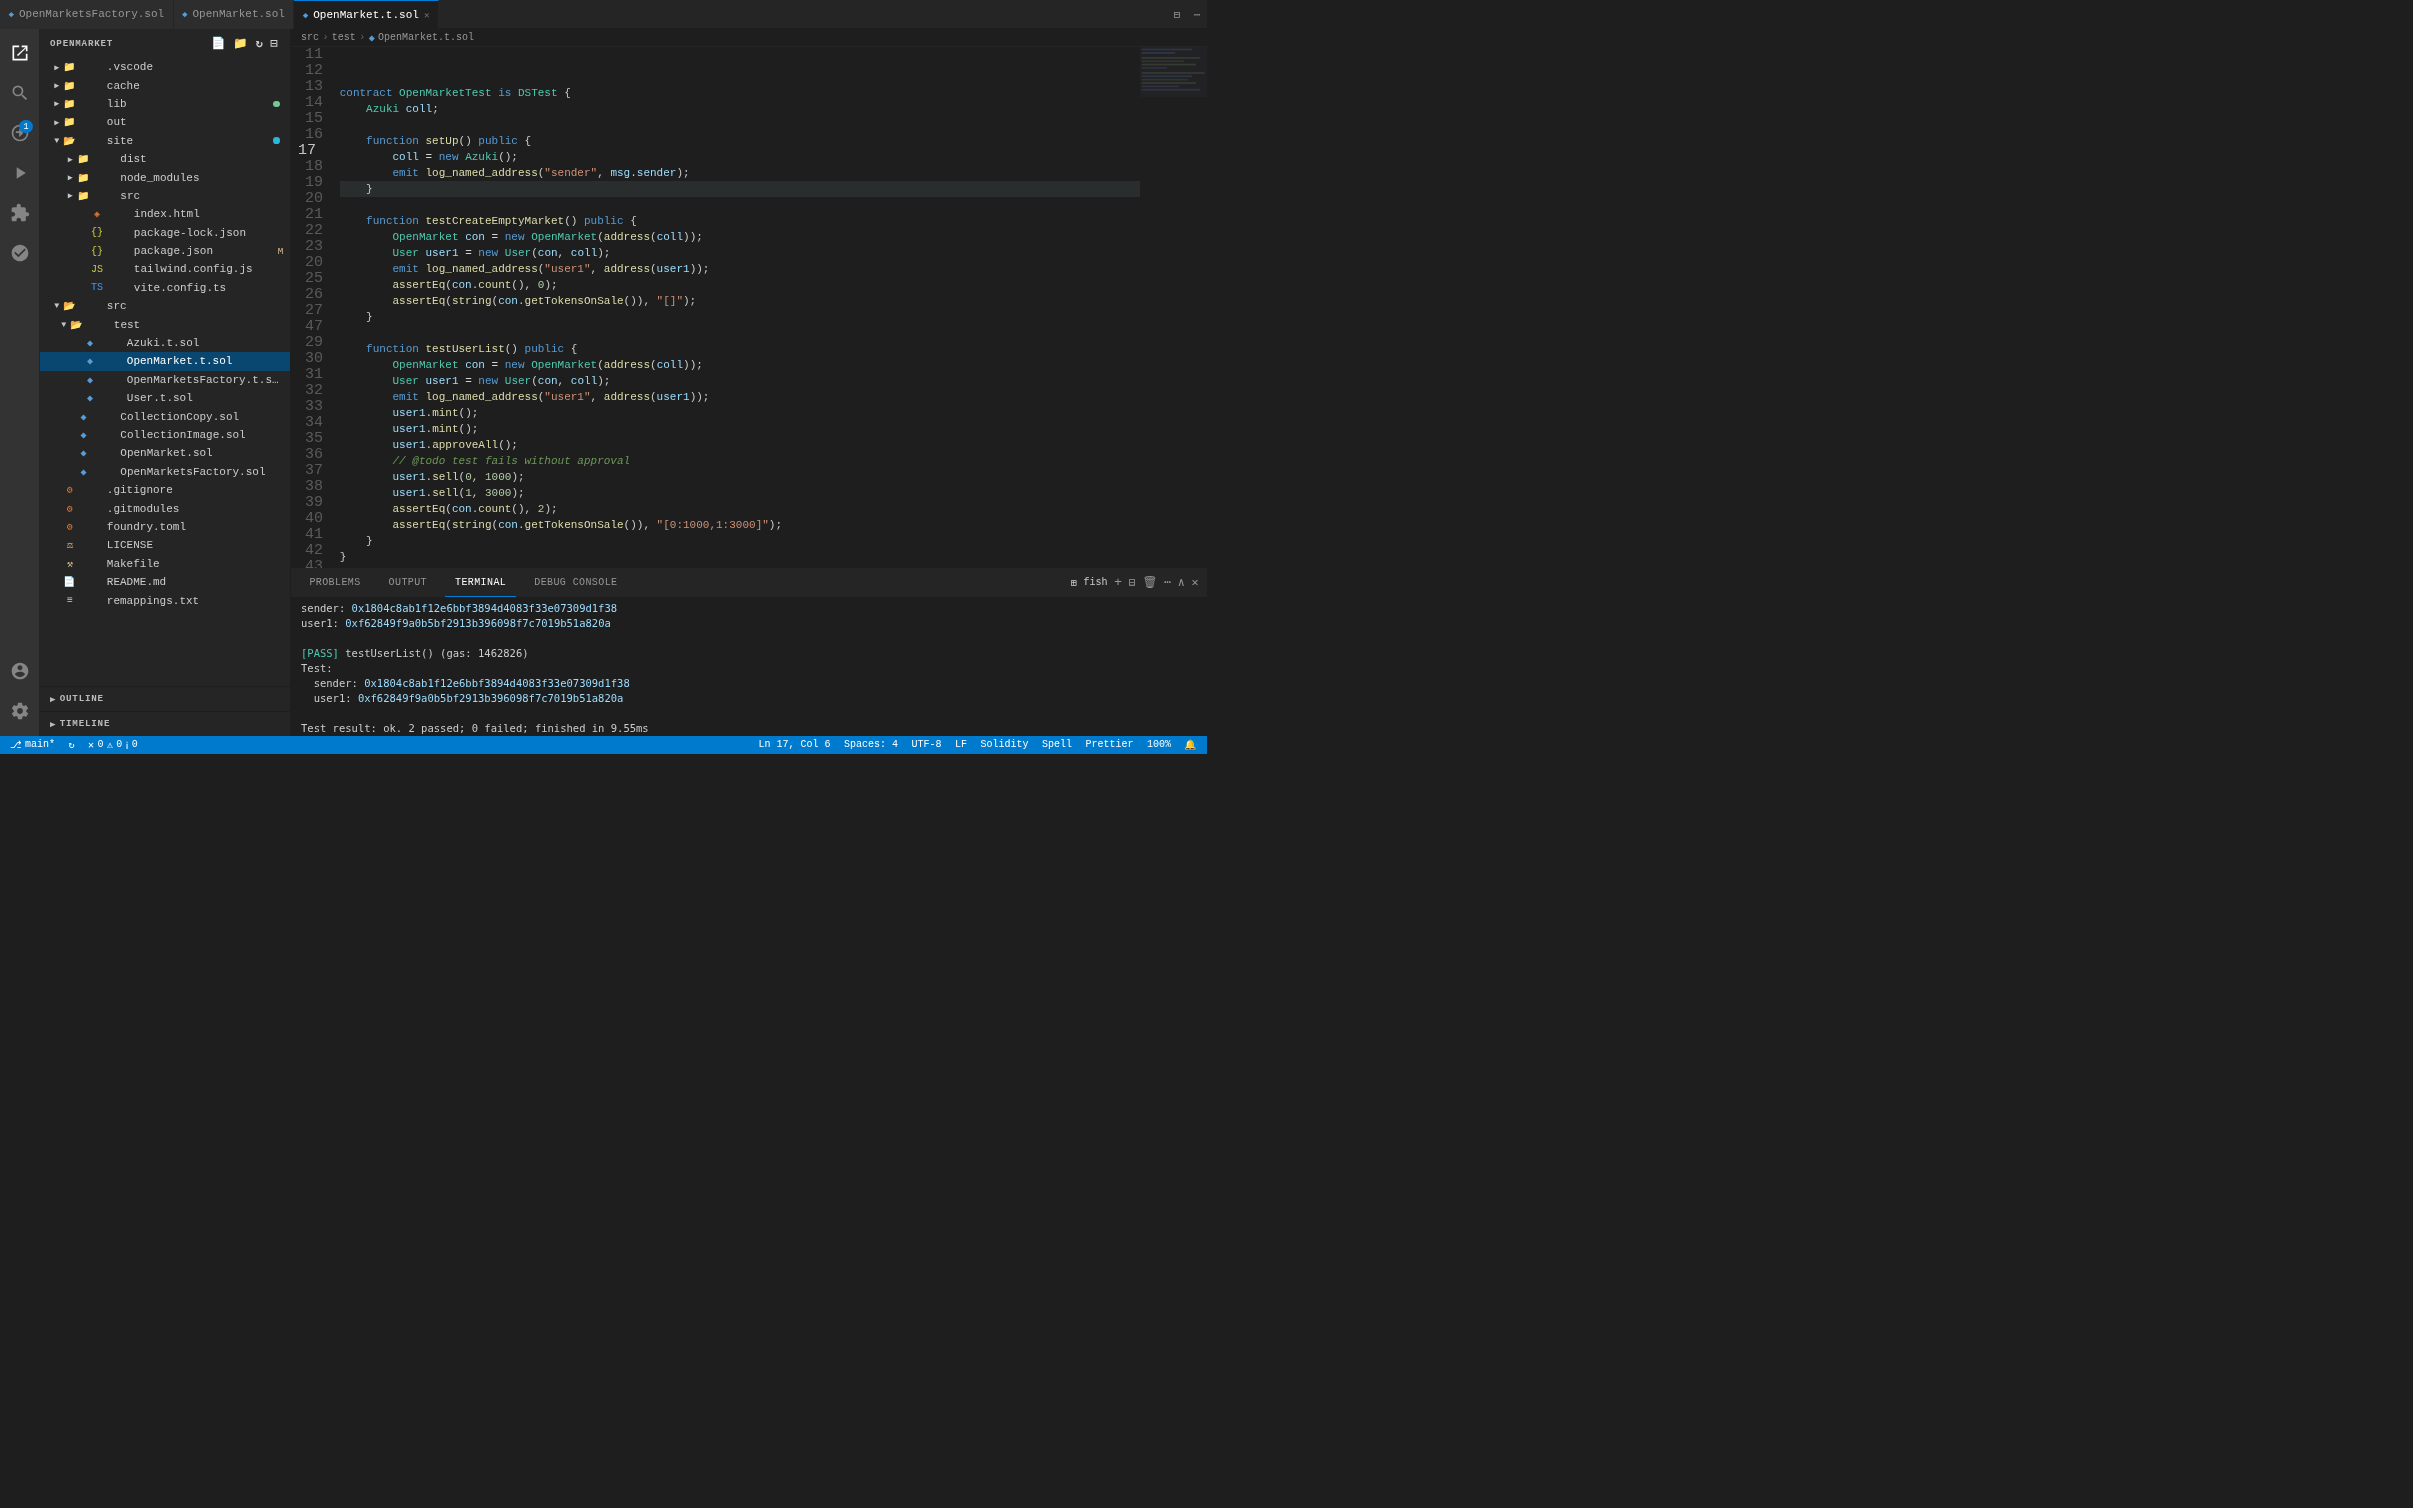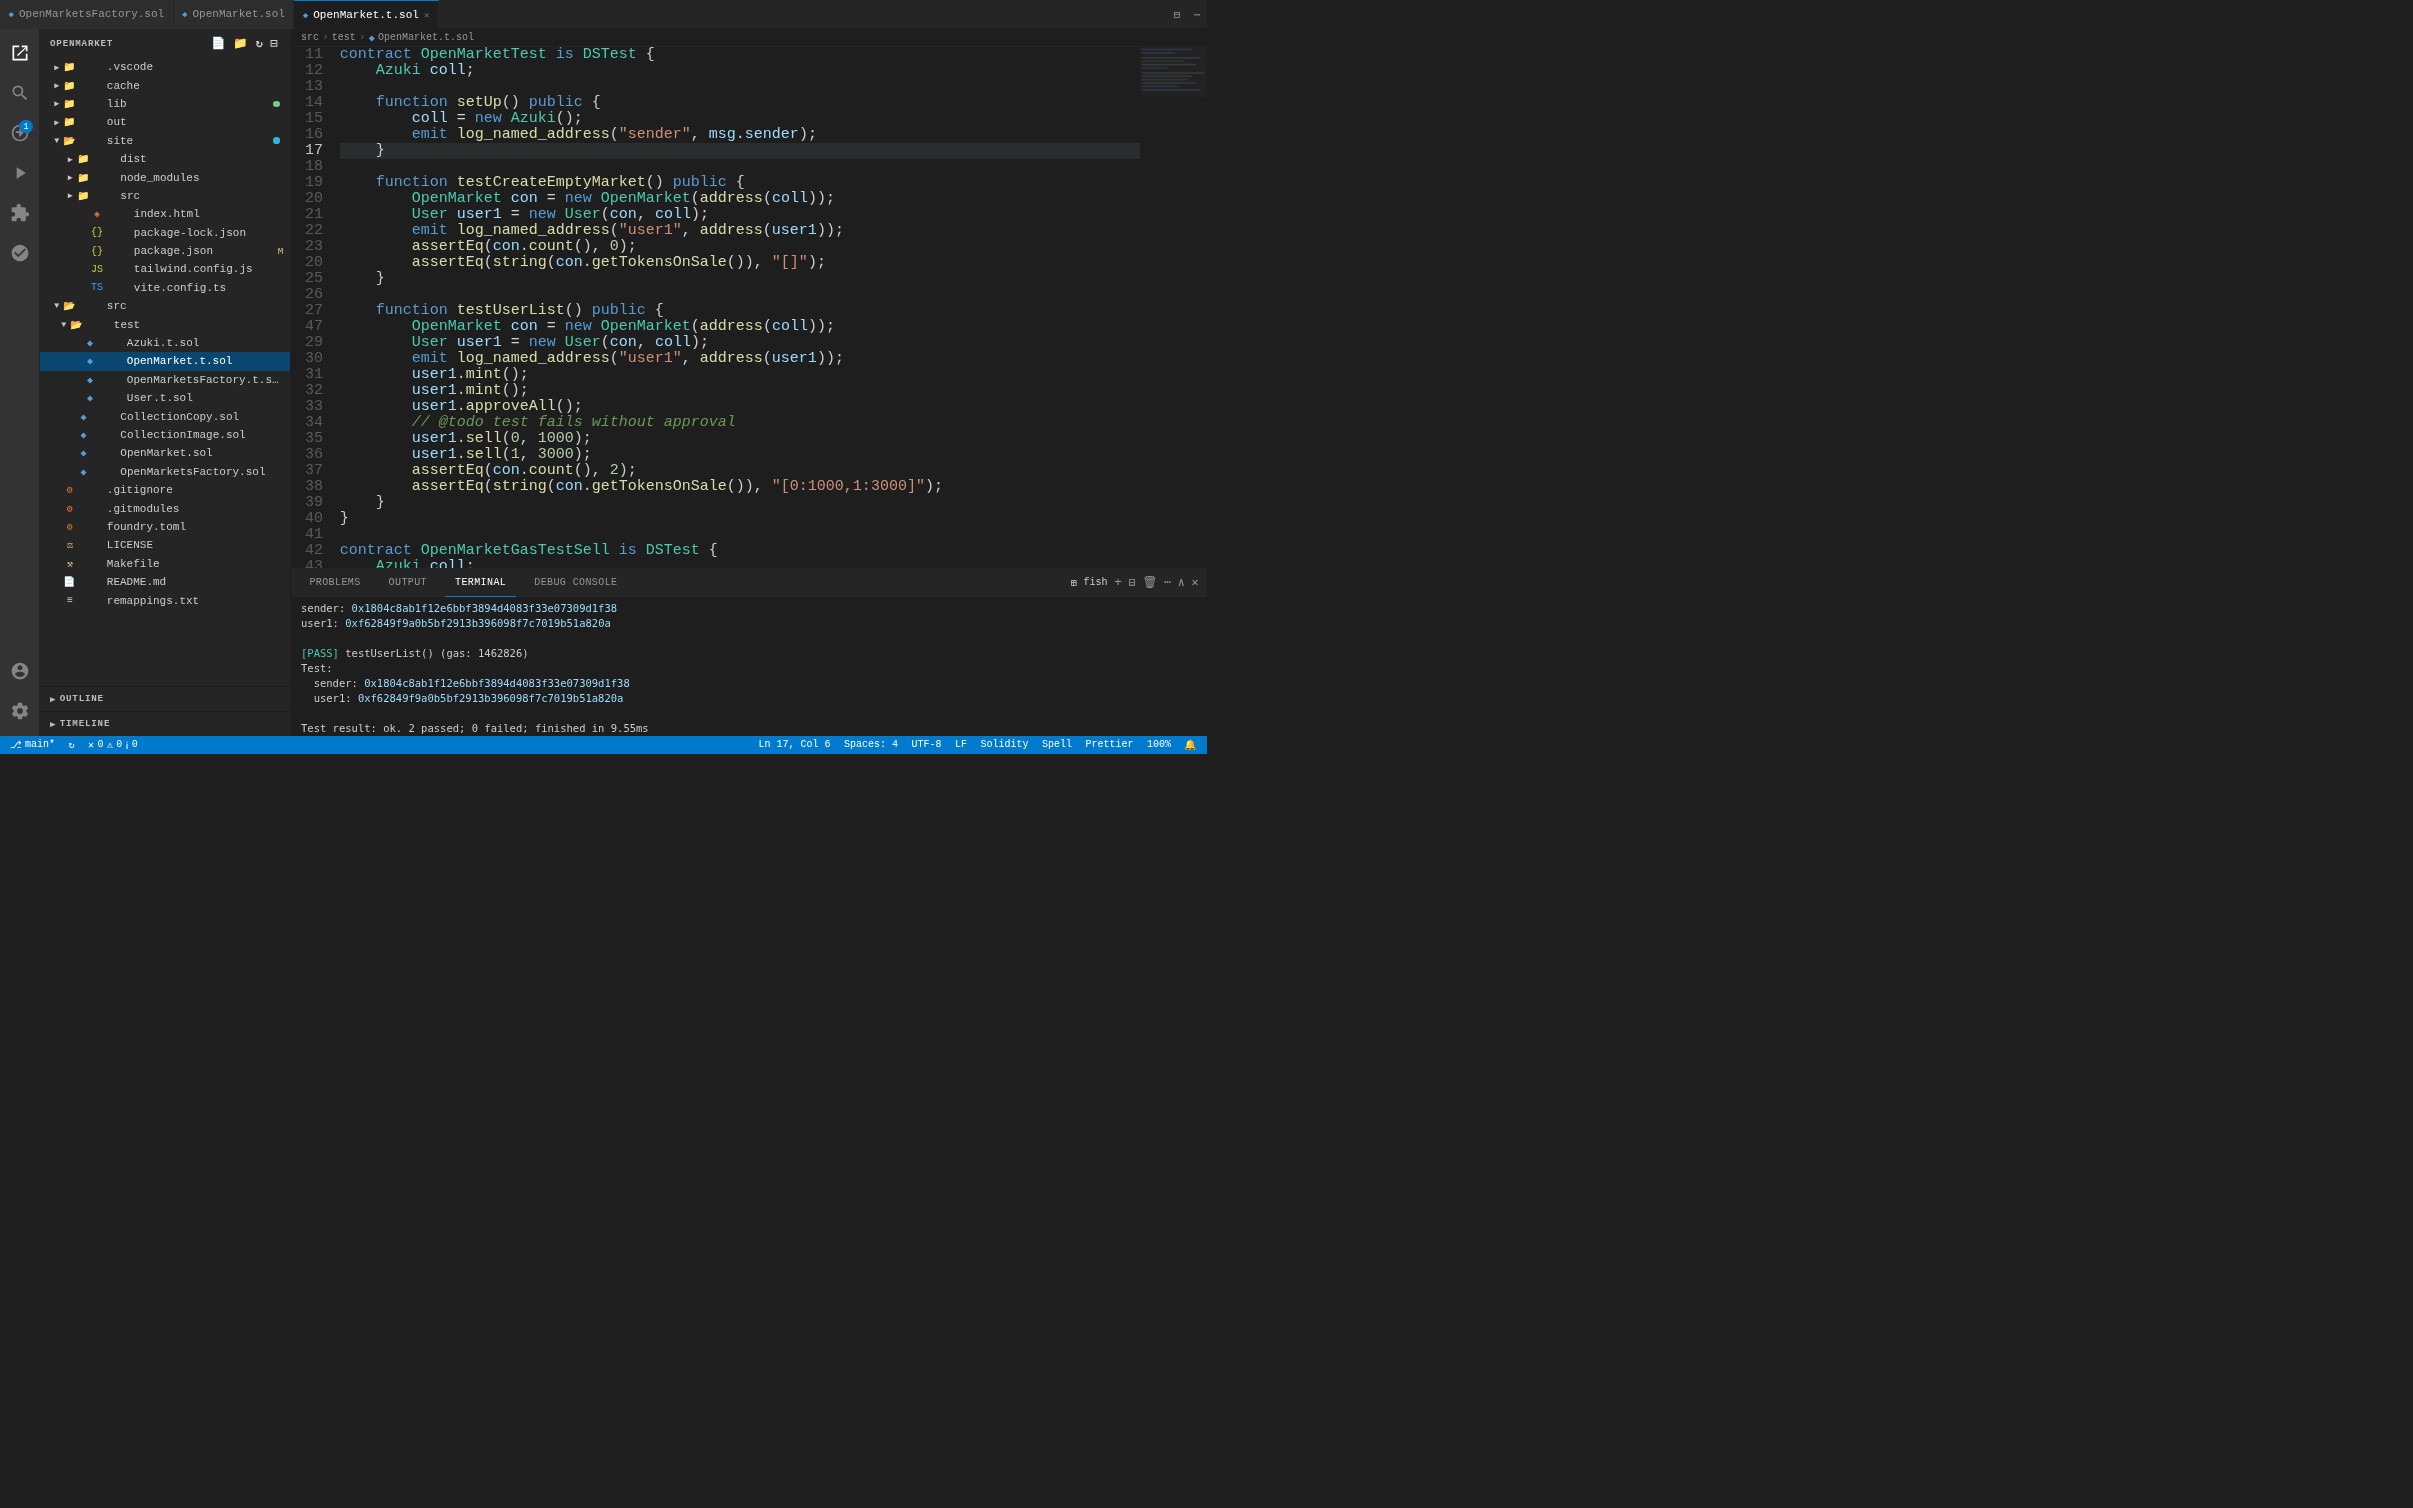--- a/index.html
+++ b/index.html
@@ -213,28 +213,29 @@
       text-align: right;
       color: #5a5a5a;
       font-size: 15px;
       line-height: 16px;
       padding-right: 10px;
       padding-top: 0;
       flex-shrink: 0;
       user-select: none;
     }
     .line-numbers .ln { height: 16px; display: block; }
-    .line-numbers .ln.active { color: #c6c6c6; }
+    .line-numbers .ln.active { color: #c6c6c6; text-align: center; }
     .code-area {
       flex: 1;
       background: #1e1e1e;
       padding: 0 0 0 6.7px;
       overflow: auto;
-      font-size: 15px;
+      font-size: 11px;
       line-height: 16px;
+      margin-top: 38px;
     }
     .code-area::-webkit-scrollbar { width: 6.7px; height: 6.7px; }
     .code-area::-webkit-scrollbar-track { background: #1e1e1e; }
     .code-area::-webkit-scrollbar-thumb { background: #424242; }
     .code-line {
       height: 16px;
       white-space: pre;
       display: block;
     }
     .code-line.highlight-line { background: #2a2d2e; }

